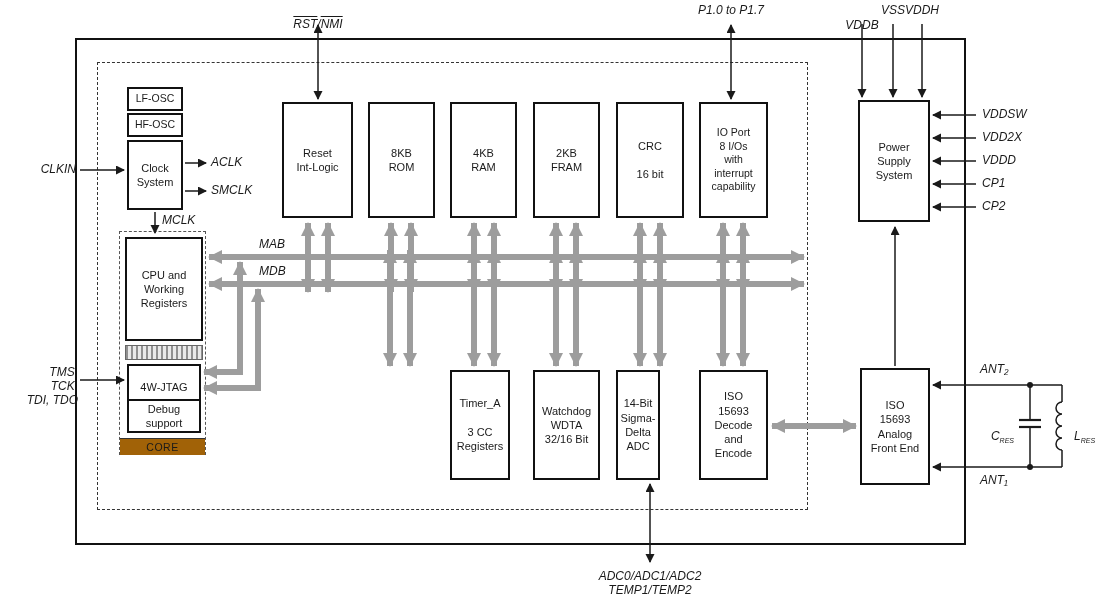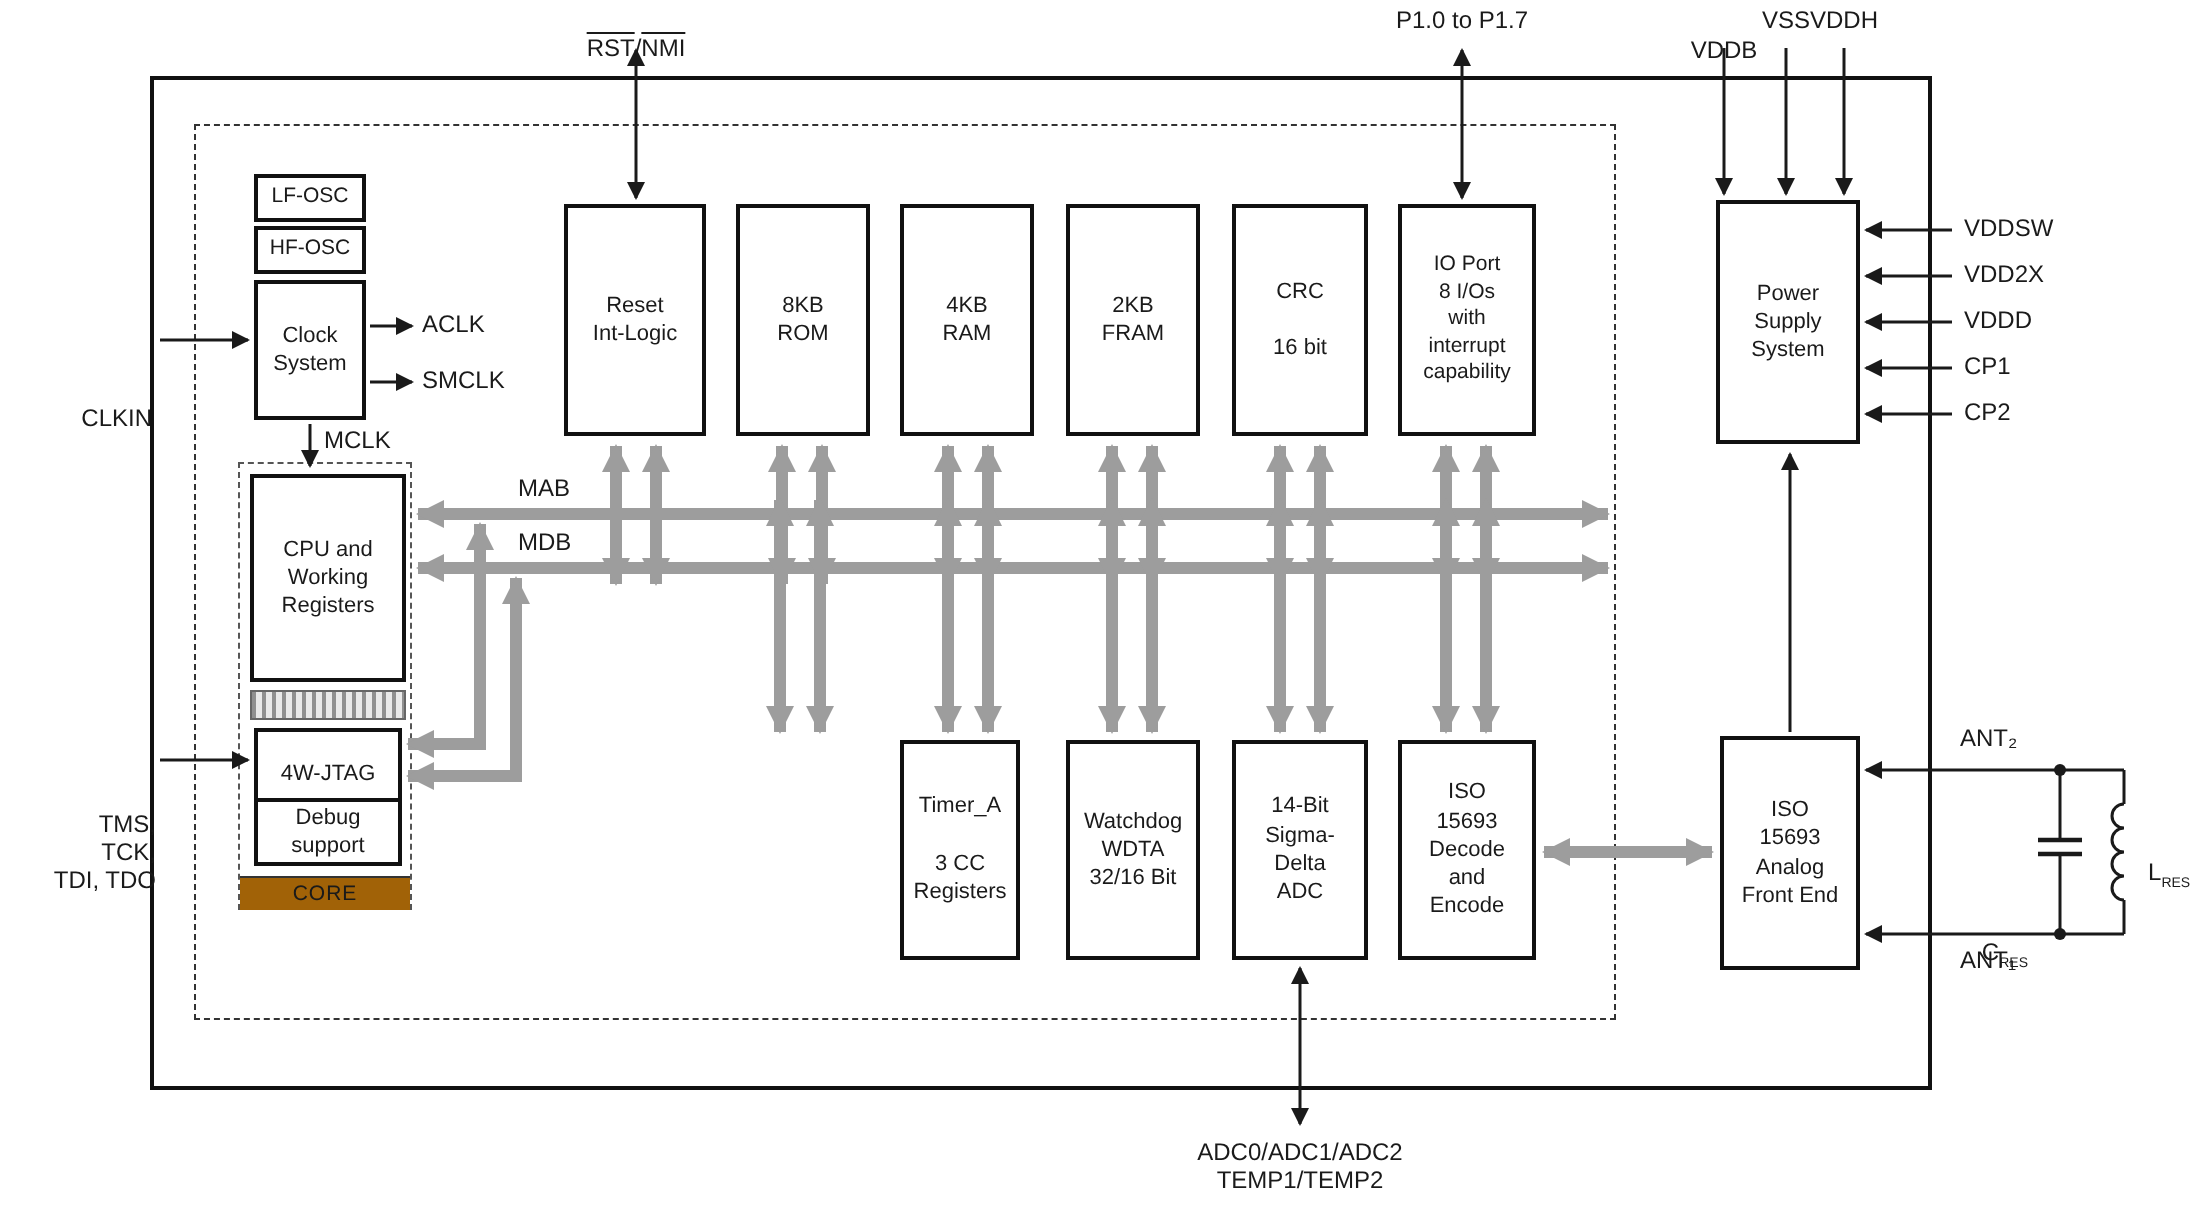--- a/index.html
+++ b/index.html
@@ -7,23 +7,23 @@
             font-family:"Liberation Sans", sans-serif; color:#1a1a1a; overflow:hidden; }
   .frame { position:absolute; box-sizing:border-box; z-index:1; }
   .outer  { border:2.5px solid #111; }
   .dashed { border:1.6px dashed #333; }
   .core-dash { border:1.5px dashed #555; z-index:2; }
   svg.wires { position:absolute; left:0; top:0; z-index:2; }
   .block { position:absolute; box-sizing:border-box; border:2px solid #111; background:#fff;
            display:flex; align-items:center; justify-content:center; text-align:center;
            white-space:pre-line; font-size:11px; line-height:1.3; z-index:3; }
   .small { font-size:10.5px; }
-  .lbl { position:absolute; font-size:12px; z-index:4; white-space:pre-line; line-height:1.15; }
+  .lbl { position:absolute; font-size:12px; z-index:4; white-space:pre-line; line-height:1.15;font-style:italic; }
   .center { text-align:center; }
-  .rightal { text-align:right;margin-top:40px; }
+  .rightal { text-align:right; }
   .ov { text-decoration:overline; }
   sub.sz { font-size:7px; }
   .hatch { position:absolute; z-index:3; box-sizing:border-box; border:1px solid #666;
            background:repeating-linear-gradient(90deg,#909090 0px,#909090 2px,#e9e9e9 2px,#e9e9e9 5px); }
   .core-strip { position:absolute; z-index:3; background:#a16207; border-top:1.5px solid #333;
                 display:flex; align-items:center; justify-content:center; font-size:10.5px; letter-spacing:0.5px; }
 </style>
 </head>
 <body>
 
@@ -143,21 +143,21 @@
 interrupt
 capability</div>
 
   <div class="block" style="left:450px;top:370px;width:60px;height:110px">Timer_A
 
 3 CC
 Registers</div>
   <div class="block" style="left:533px;top:370px;width:67px;height:110px">Watchdog
 WDTA
 32/16 Bit</div>
-  <div class="block" style="left:616px;top:370px;width:68px;height:110px">14-Bit
+  <div class="block" style="left:616px;top:370px;width:44px;height:110px">14-Bit
 Sigma-
 Delta
 ADC</div>
   <div class="block" style="left:699px;top:370px;width:69px;height:110px">ISO
 15693
 Decode
 and
 Encode</div>
 
   <div class="block" style="left:858px;top:100px;width:72px;height:122px">Power

